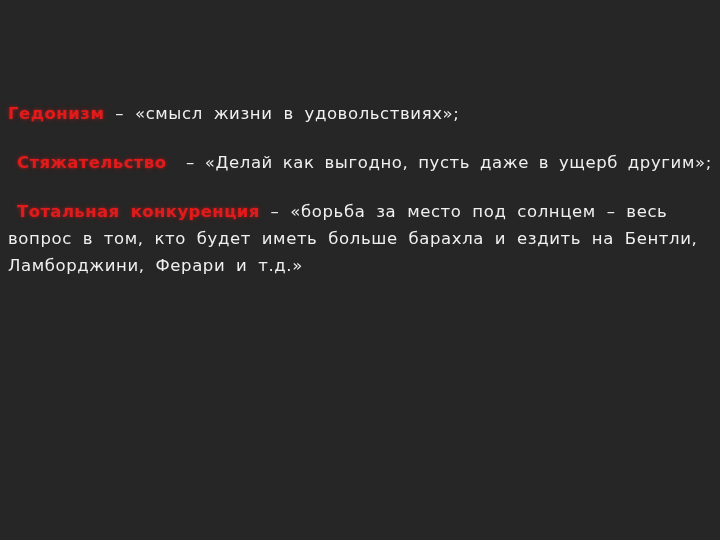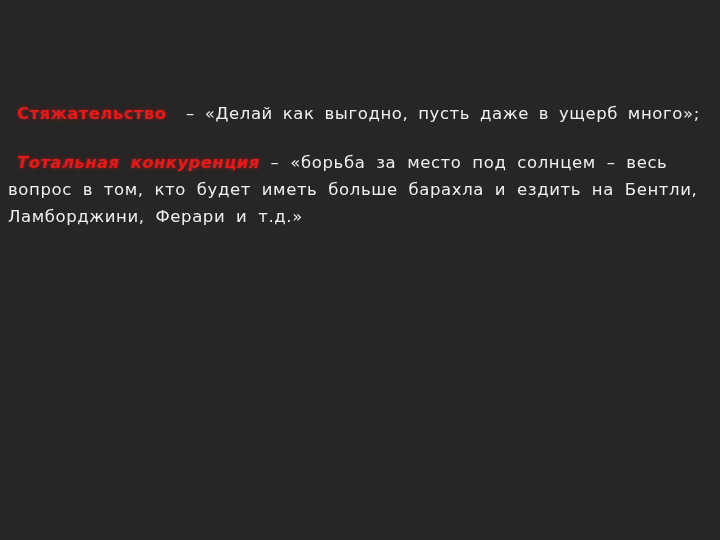--- a/index.html
+++ b/index.html
@@ -69,25 +69,28 @@
 
   .p2 .term, .p3 .term, .p4 .term { letter-spacing: 0.4px; padding-left: 9px; }
 </style>
 </head>
 <body style="background: rgb(38, 38, 38);">
 
 <div id="slide" style="background: rgb(38, 38, 38);">
 
   <div class="content">
 
+    <p class="para p1">
+      <span class="term" style="color: rgb(224, 27, 27);">Гедонизм</span><span class="sep" style="color: rgb(240, 240, 240);"> – </span><span class="def" style="color: rgb(240, 240, 240);">«смысл жизни в удовольствиях»;</span>
+    </p>
 
     <p class="para p2">
-      <span class="term" style="color: rgb(224, 27, 27);">Стяжательство</span><span class="sep" style="color: rgb(240, 240, 240);">  – </span><span class="def" style="color: rgb(240, 240, 240);">«Делай как выгодно, пусть даже в ущерб много»;</span>
+      <span class="term" style="color: rgb(224, 27, 27);">Стяжательство</span><span class="sep" style="color: rgb(240, 240, 240);">  – </span><span class="def" style="color: rgb(240, 240, 240);">«Делай как выгодно, пусть даже в ущерб другим»;</span>
     </p>
 
 
     <p class="para p4">
-      <span class="term" style="color: rgb(224, 27, 27); font-style: italic;">Тотальная конкуренция</span><span class="sep" style="color: rgb(240, 240, 240);"> – </span><span class="def" style="color: rgb(240, 240, 240);">«борьба за место под солнцем – весь вопрос в том, кто будет иметь больше барахла и ездить на Бентли, Ламборджини, Ферари и т.д.»</span>
+      <span class="term" style="color: rgb(224, 27, 27);">Тотальная конкуренция</span><span class="sep" style="color: rgb(240, 240, 240);"> – </span><span class="def" style="color: rgb(240, 240, 240);">«борьба за место под солнцем – весь вопрос в том, кто будет иметь больше барахла и ездить на Бентли, Ламборджини, Ферари и т.д.»</span>
     </p>
 
   </div>
 
 </div>
 
 </body></html>

